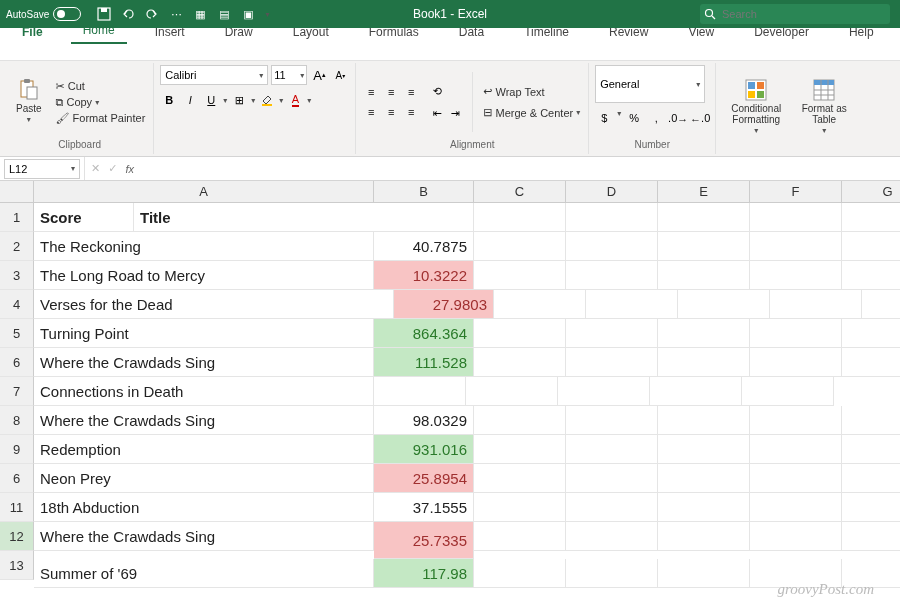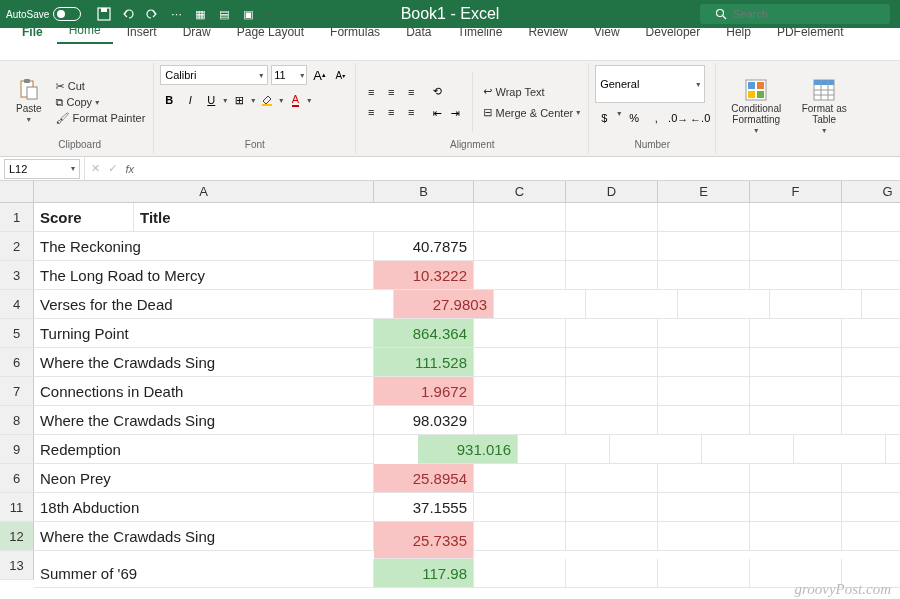--- a/index.html
+++ b/index.html
@@ -6,26 +6,26 @@
 body { width: 900px; height: 599px; background: #fff; overflow: hidden; position: relative; }
 
 
 .titlebar { height: 28px; background: #217346; display: flex; align-items: center; color: #fff; font-size: 11px; position: relative; }
 .titlebar .left { display: flex; align-items: center; gap: 6px; padding-left: 6px; }
 .autosave { display: flex; align-items: center; gap: 4px; font-size: 10px; }
 .switch { width: 28px; height: 14px; border: 1px solid #fff; border-radius: 8px; position: relative; }
 .switch::after { content: ''; position: absolute; width: 8px; height: 8px; background: #fff; border-radius: 50%; top: 2px; left: 3px; }
 .qat { display: flex; gap: 10px; align-items: center; margin-left: 10px; }
 .qat-icon { width: 14px; height: 14px; display: flex; align-items: center; justify-content: center; }
-.title-center { position: absolute; left: 50%; transform: translateX(-50%); font-size: 16px; }
-.search-box { position: absolute; right: 10px; display: flex; align-items: center; background: #2a8655; border-radius: 3px; height: 20px; padding: 0 15px; width: 190px; gap: 6px; }
+.title-center { position: absolute; left: 50%; transform: translateX(-50%); font-size: 12px; }
+.search-box { position: absolute; right: 10px; display: flex; align-items: center; background: #2a8655; border-radius: 3px; height: 20px; padding: 0 4px; width: 190px; gap: 6px; }
 .search-box input { background: transparent; border: none; color: #cde; font-size: 11px; outline: none; flex: 1; }
 
 
-.ribbon-tabs { height: 25px; background: #fff; display: flex; align-items: flex-end; padding: 16px 10px; border-bottom: 1px solid #e1e1e1; gap: 2px; }
+.ribbon-tabs { height: 25px; background: #fff; display: flex; align-items: flex-end; padding: 16px 10px; border-bottom: 1px solid #e1e1e1; gap: 16px; }
 .ribbon-tab { font-size: 12px; padding: 5px 12px; color: #444; cursor: pointer; }
 .ribbon-tab.file { color: #217346; font-weight: 600; }
 .ribbon-tab.active { color: #217346; border-bottom: 2px solid #217346; font-weight: 400; }
 
 
 .ribbon-body { height: 96px; background: #f3f2f1; border-bottom: 1px solid #d4d4d4; display: flex; padding: 2px 6px; gap: 0; }
 .ribbon-group { display: flex; flex-direction: column; border-right: 1px solid #e1e1e1; padding: 2px 6px; }
 .ribbon-group-content { flex: 1; display: flex; align-items: center; gap: 4px; }
 .ribbon-group-label { text-align: center; font-size: 10px; color: #666; padding-bottom: 2px; }
 .rbtn { font-size: 11px; color: #333; display: flex; align-items: center; gap: 3px; padding: 1px 2px; cursor: pointer; }
@@ -54,21 +54,21 @@
 .row-headers { display: flex; flex-direction: column; }
 .row-head { width: 34px; border-right: 1px solid #ccc; border-bottom: 1px solid #e5e5e5; display: flex; align-items: center; justify-content: center; font-size: 13px; color: #333; background: #f0f0f0; }
 .row-head.sel { background: #d2e8d2; }
 .grid-body { display: flex; flex-direction: column; }
 .grid-row { display: flex; }
 .cell { border-right: 1px solid #e5e5e5; border-bottom: 1px solid #e5e5e5; font-size: 15px; padding: 3px 6px; overflow: hidden; white-space: nowrap; color: #222; display: flex; align-items: center; }
 .cell.header-cell { font-weight: 700; }
 .cell.right { justify-content: flex-end; }
 .cell.red { background: #f8c4c4; color: #a03030; }
 .cell.green { background: #c4e8c4; color: #2a7a2a; }
-.watermark { position: absolute; right: 9px; bottom: 8px; font-style: italic; color: #bbb; font-size: 15px; font-family: Georgia, serif; }
+.watermark { position: absolute; right: 26px; bottom: 8px; font-style: italic; color: #bbb; font-size: 15px; font-family: Georgia, serif; }
 svg { display: block; }
 </style>
 </head>
 <body>
 
 <div class="titlebar">
   <div class="left">
     <div class="autosave">
       <span>AutoSave</span>
       <span class="switch"></span>
@@ -187,21 +187,20 @@
               <rect x="2" y="11" width="10" height="2" fill="#ffc000"></rect>
             </svg>
           </span>
           <span class="drop-caret">▾</span>
         <span class="mini">
             <span style="color:#c00;border-bottom:2px solid #c00">A</span>
           </span>
           <span class="drop-caret">▾</span>
       </div>
     </div>
-    <div class="ribbon-group-label">Font</div>
   </div>
 
   <div class="ribbon-group">
     <div class="ribbon-group-content">
       <div style="display:flex;flex-direction:column;gap:4px">
         <div class="align-grid">
           <span class="mini">≡</span>
           <span class="mini">≡</span>
           <span class="mini">≡</span>
           <span class="mini">≡</span>
@@ -377,39 +376,38 @@
             <div class="cell" style="width: 340px; height: 29px;">Where the Crawdads Sing</div>
             <div class="cell right green" style="width: 100px; height: 29px;">111.528</div>
             <div class="cell" style="width: 92px; height: 29px;"></div>
             <div class="cell" style="width: 92px; height: 29px;"></div>
             <div class="cell" style="width: 92px; height: 29px;"></div>
             <div class="cell" style="width: 92px; height: 29px;"></div>
             <div class="cell" style="width: 92px; height: 29px;"></div>
           </div>
           <div class="grid-row">
             <div class="cell" style="width: 340px; height: 29px;">Connections in Death</div>
-            <div class="cell right red" style="width: 100px; height: 29px;">1.9672</div>
             <div class="cell" style="width: 92px; height: 29px;"></div>
             <div class="cell" style="width: 92px; height: 29px;"></div>
             <div class="cell" style="width: 92px; height: 29px;"></div>
             <div class="cell" style="width: 92px; height: 29px;"></div>
             <div class="cell" style="width: 92px; height: 29px;"></div>
           </div>
           <div class="grid-row">
             <div class="cell" style="width: 340px; height: 29px;">Where the Crawdads Sing</div>
             <div class="cell right" style="width: 100px; height: 29px;">98.0329</div>
             <div class="cell" style="width: 92px; height: 29px;"></div>
             <div class="cell" style="width: 92px; height: 29px;"></div>
             <div class="cell" style="width: 92px; height: 29px;"></div>
             <div class="cell" style="width: 92px; height: 29px;"></div>
             <div class="cell" style="width: 92px; height: 29px;"></div>
           </div>
           <div class="grid-row">
             <div class="cell" style="width: 340px; height: 29px;">Redemption</div>
-            <div class="cell right green" style="width: 100px; height: 29px; margin-left: 44px;">931.016</div>
+            <div class="cell right green" style="width: 100px; height: 29px;">931.016</div>
             <div class="cell" style="width: 92px; height: 29px;"></div>
             <div class="cell" style="width: 92px; height: 29px;"></div>
             <div class="cell" style="width: 92px; height: 29px;"></div>
             <div class="cell" style="width: 92px; height: 29px;"></div>
             <div class="cell" style="width: 92px; height: 29px;"></div>
           </div>
           <div class="grid-row">
             <div class="cell" style="width: 340px; height: 29px;">Neon Prey</div>
             <div class="cell right red" style="width: 100px; height: 29px;">25.8954</div>
             <div class="cell" style="width: 92px; height: 29px;"></div>

